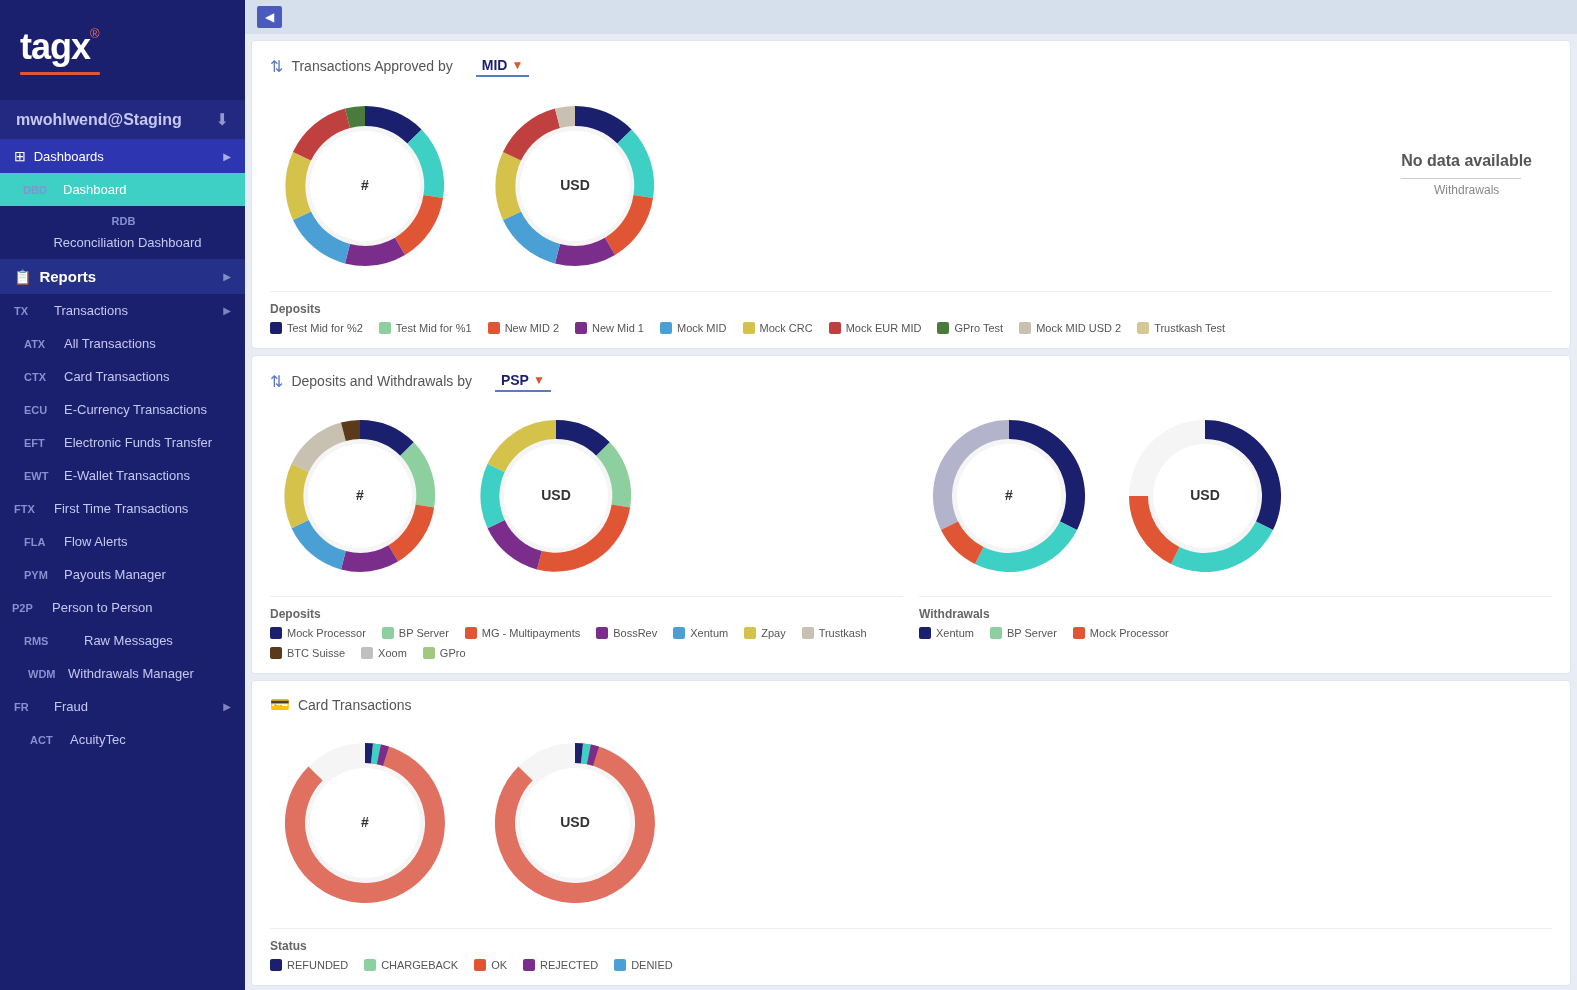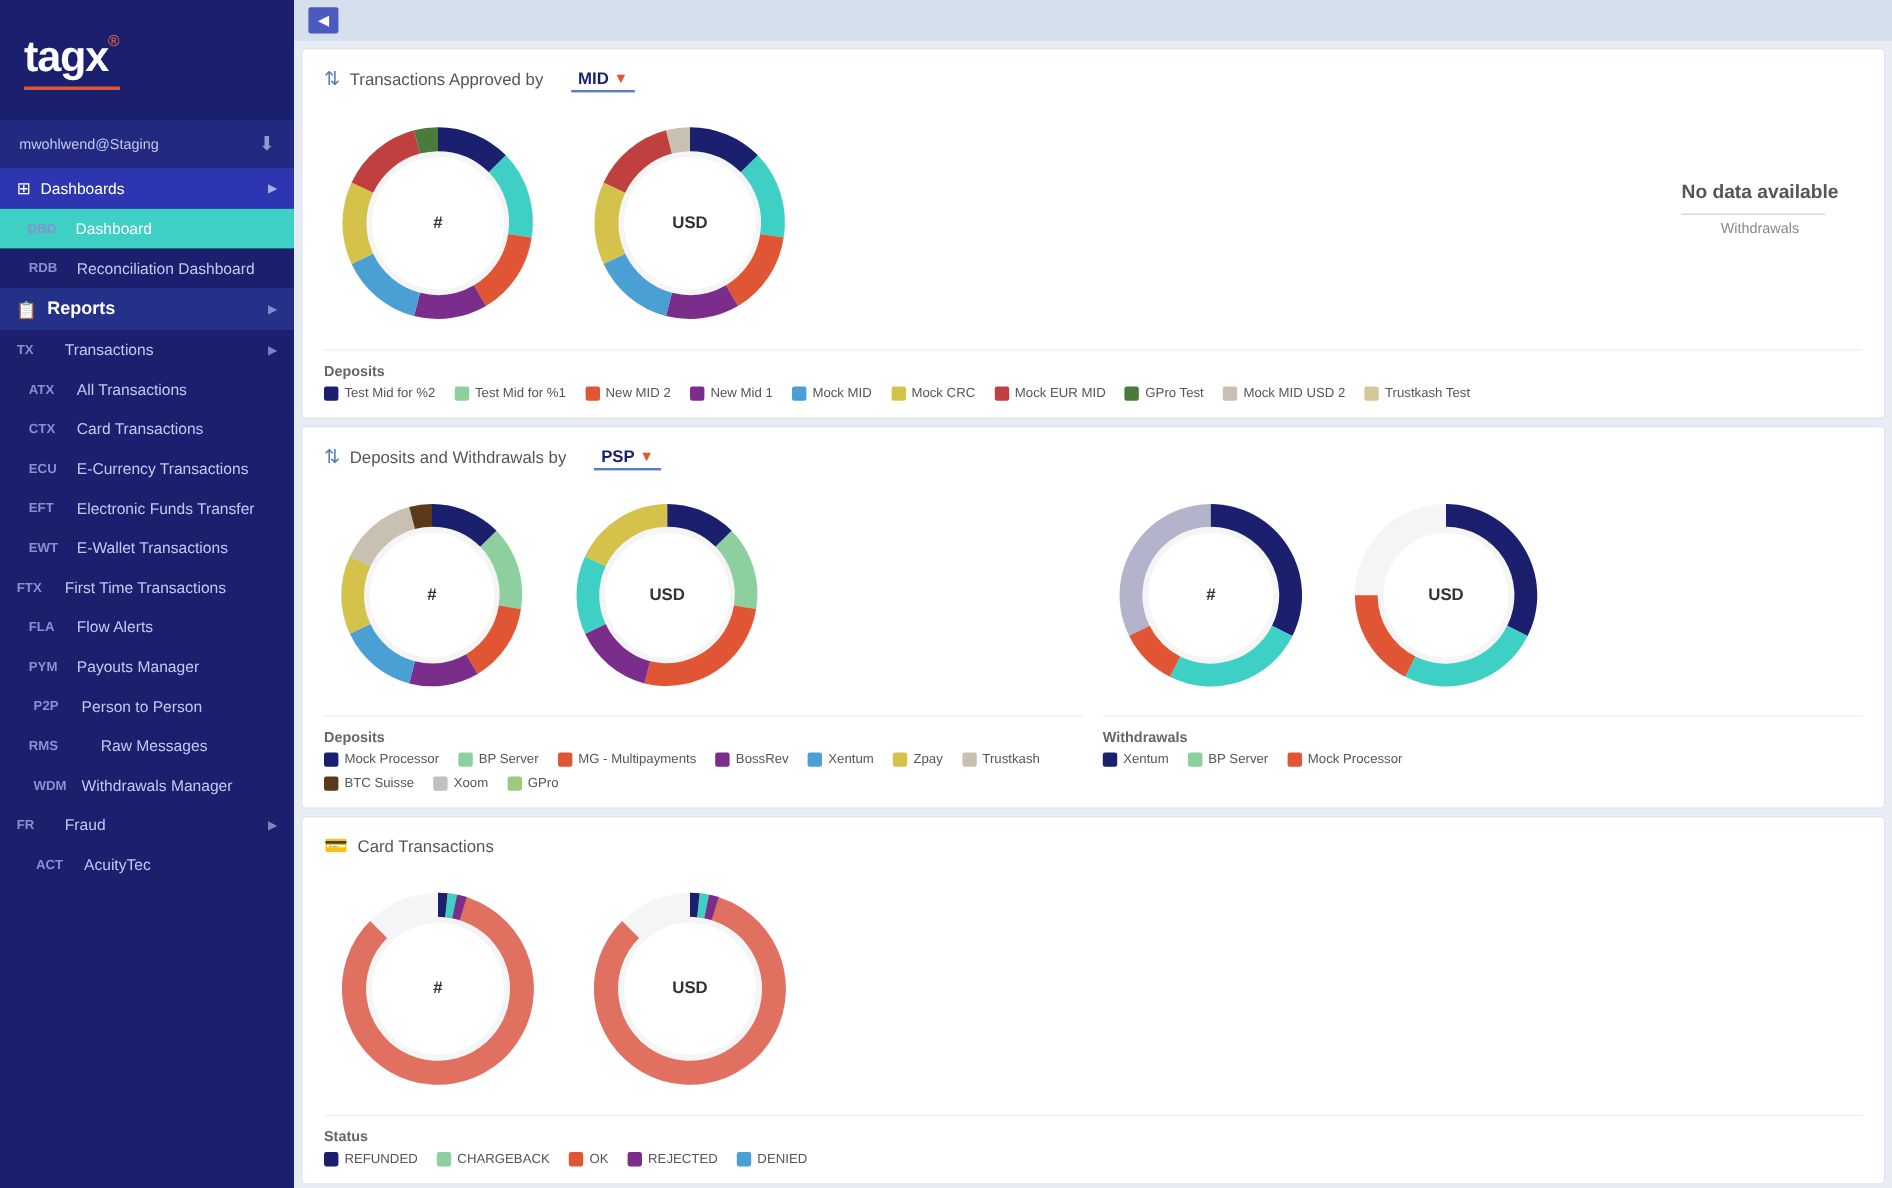--- a/index.html
+++ b/index.html
@@ -222,36 +222,36 @@
     <div style="display:flex;flex-direction:column;align-items:flex-start;">
       <div style="display:flex;align-items:flex-start;">
         <span class="logo-text">tagx</span>
         <span class="logo-reg">®</span>
       </div>
       <div style="width:100%;height:3px;background:#e05533;margin-top:4px;border-radius:1px;"></div>
     </div>
   </div>
 
   <div class="user-bar">
-    <span style="font-size:12px;">mwohlwend@Staging</span>
+    <span style="font-size:16px;font-weight:bold;">mwohlwend@Staging</span>
     <span class="user-icon">⬇</span>
   </div>
 
   <nav class="nav-section">
 
     <div class="nav-item active-section">
       <span class="nav-icon">⊞</span>
       <span class="nav-label">Dashboards</span>
       <span class="nav-arrow">▶</span>
     </div>
     <div class="nav-item active-item" style="padding-left:23px;">
       <span class="nav-code">DBD</span>
       <span class="nav-label">Dashboard</span>
     </div>
-    <div class="nav-item" style="padding-left:24px;">
+    <div class="nav-item" style="padding-left:24px;flex-direction:column;">
       <span class="nav-code">RDB</span>
       <span class="nav-label">Reconciliation Dashboard</span>
     </div>
 
     <div class="nav-item" style="background:#253088;">
       <span class="nav-icon">📋</span>
       <span class="nav-label" style="font-size:15px;font-weight:bold;color:#fff;">Reports</span>
       <span class="nav-arrow">▶</span>
     </div>
 
@@ -285,21 +285,21 @@
       <span class="nav-label">First Time Transactions</span>
     </div>
     <div class="nav-item" style="padding-left:24px;">
       <span class="nav-code">FLA</span>
       <span class="nav-label">Flow Alerts</span>
     </div>
     <div class="nav-item" style="padding-left:24px;">
       <span class="nav-code">PYM</span>
       <span class="nav-label">Payouts Manager</span>
     </div>
-    <div class="nav-item" style="padding-left:28px;">
+    <div class="nav-item" style="padding-left:12px;">
       <span class="nav-code">P2P</span>
       <span class="nav-label">Person to Person</span>
     </div>
     <div class="nav-item" style="padding-left:24px;gap:28px;">
       <span class="nav-code">RMS</span>
       <span class="nav-label">Raw Messages</span>
     </div>
     <div class="nav-item" style="padding-left:28px;">
       <span class="nav-code">WDM</span>
       <span class="nav-label">Withdrawals Manager</span>

